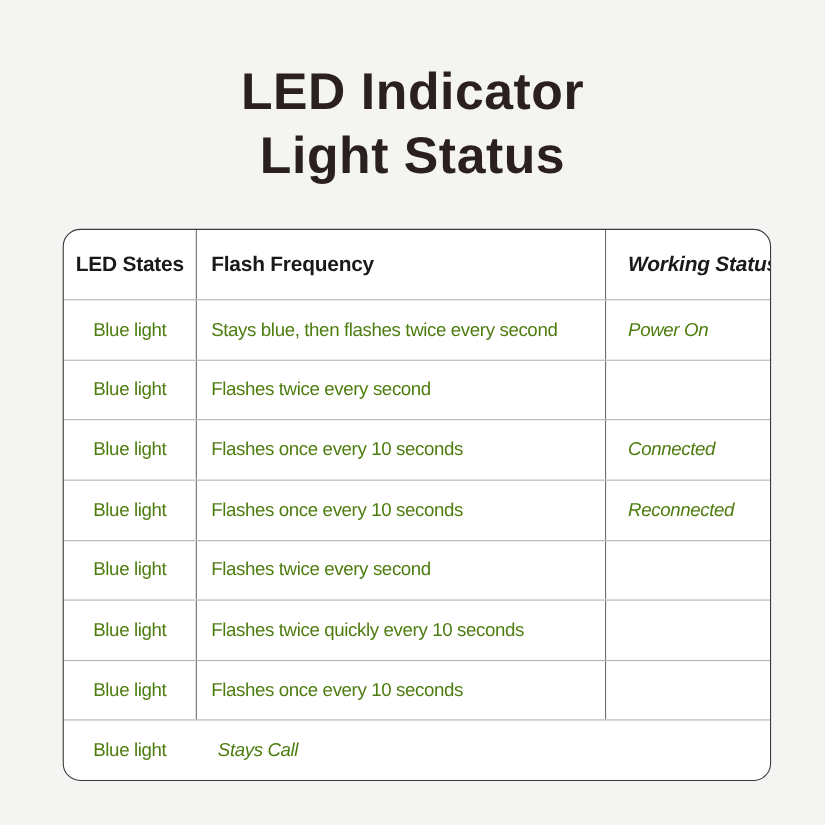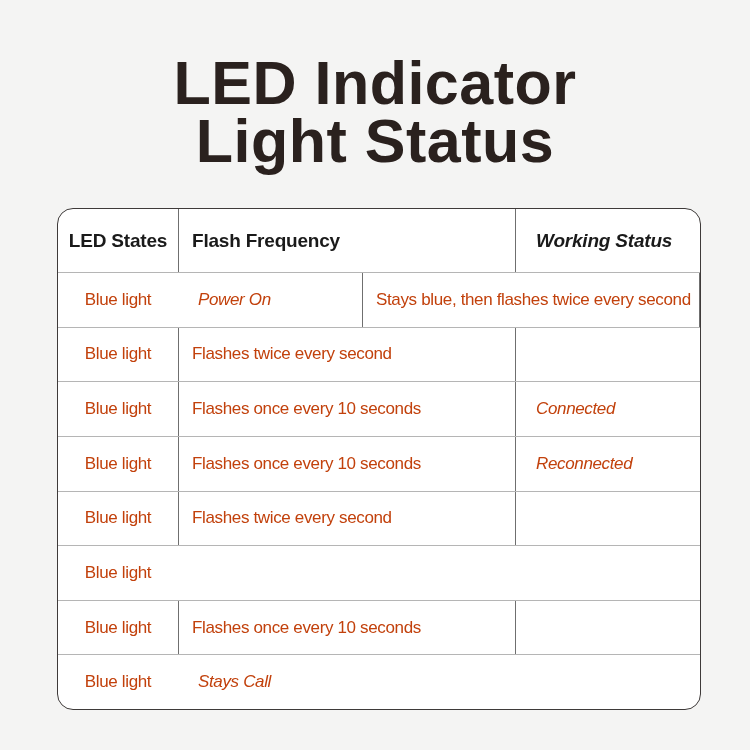--- a/index.html
+++ b/index.html
@@ -15,21 +15,21 @@
     overflow: hidden;
   }
   .title-block {
     position: absolute;
     top: 54px;
     left: 0;
     width: 750px;
     text-align: center;
     color: #2a211e;
     font-weight: 800;
-    font-size: 61px;
+    font-size: 47px;
     line-height: 58px;
     letter-spacing: 0.5px;
   }
   .led-table {
     position: absolute;
     left: 57px;
     top: 208px;
     width: 644px;
     height: 502px;
     background: #ffffff;
@@ -48,32 +48,32 @@
   .trow.header-row {
     flex: 0 0 63px;
   }
   .trow + .trow {
     border-top: 1px solid #b5b5b5;
   }
   .cell {
     display: flex;
     align-items: center;
     box-sizing: border-box;
-    color: #c2410c;
+    color: #4d7c0f;
     font-size: 17px;
     letter-spacing: -0.35px;
     white-space: nowrap;
   }
   .c1 {
     width: 120px;
     justify-content: center;
     flex: none;
   }
   .c2 {
-    width: 338px;
+    width: 373px;
     flex: none;
     padding-left: 13px;
     border-left: 1px solid #6f6f6f;
     border-right: 1px solid #6f6f6f;
   }
   .c3 {
     flex: 1;
     padding-left: 20px;
     font-style: italic;
   }
@@ -95,22 +95,22 @@
 <div class="led-table">
 
   <div class="trow header-row">
     <div class="cell c1">LED States</div>
     <div class="cell c2">Flash Frequency</div>
     <div class="cell c3">Working Status</div>
   </div>
 
   <div class="trow">
     <div class="cell c1">Blue light</div>
+    <div class="cell c2">Stays blue, then flashes twice every second</div>
     <div class="cell c3">Power On</div>
-    <div class="cell c2">Stays blue, then flashes twice every second</div>
   </div>
 
   <div class="trow">
     <div class="cell c1">Blue light</div>
     <div class="cell c2">Flashes twice every second</div>
   </div>
 
   <div class="trow">
     <div class="cell c1">Blue light</div>
     <div class="cell c2">Flashes once every 10 seconds</div>
@@ -123,20 +123,21 @@
     <div class="cell c3">Reconnected</div>
   </div>
 
   <div class="trow">
     <div class="cell c1">Blue light</div>
     <div class="cell c2">Flashes twice every second</div>
   </div>
 
   <div class="trow">
     <div class="cell c1">Blue light</div>
+    <div class="cell c2">Flashes twice quickly every 10 seconds</div>
   </div>
 
   <div class="trow">
     <div class="cell c1">Blue light</div>
     <div class="cell c2">Flashes once every 10 seconds</div>
   </div>
 
   <div class="trow">
     <div class="cell c1">Blue light</div>
     <div class="cell c3">Stays Call</div>

